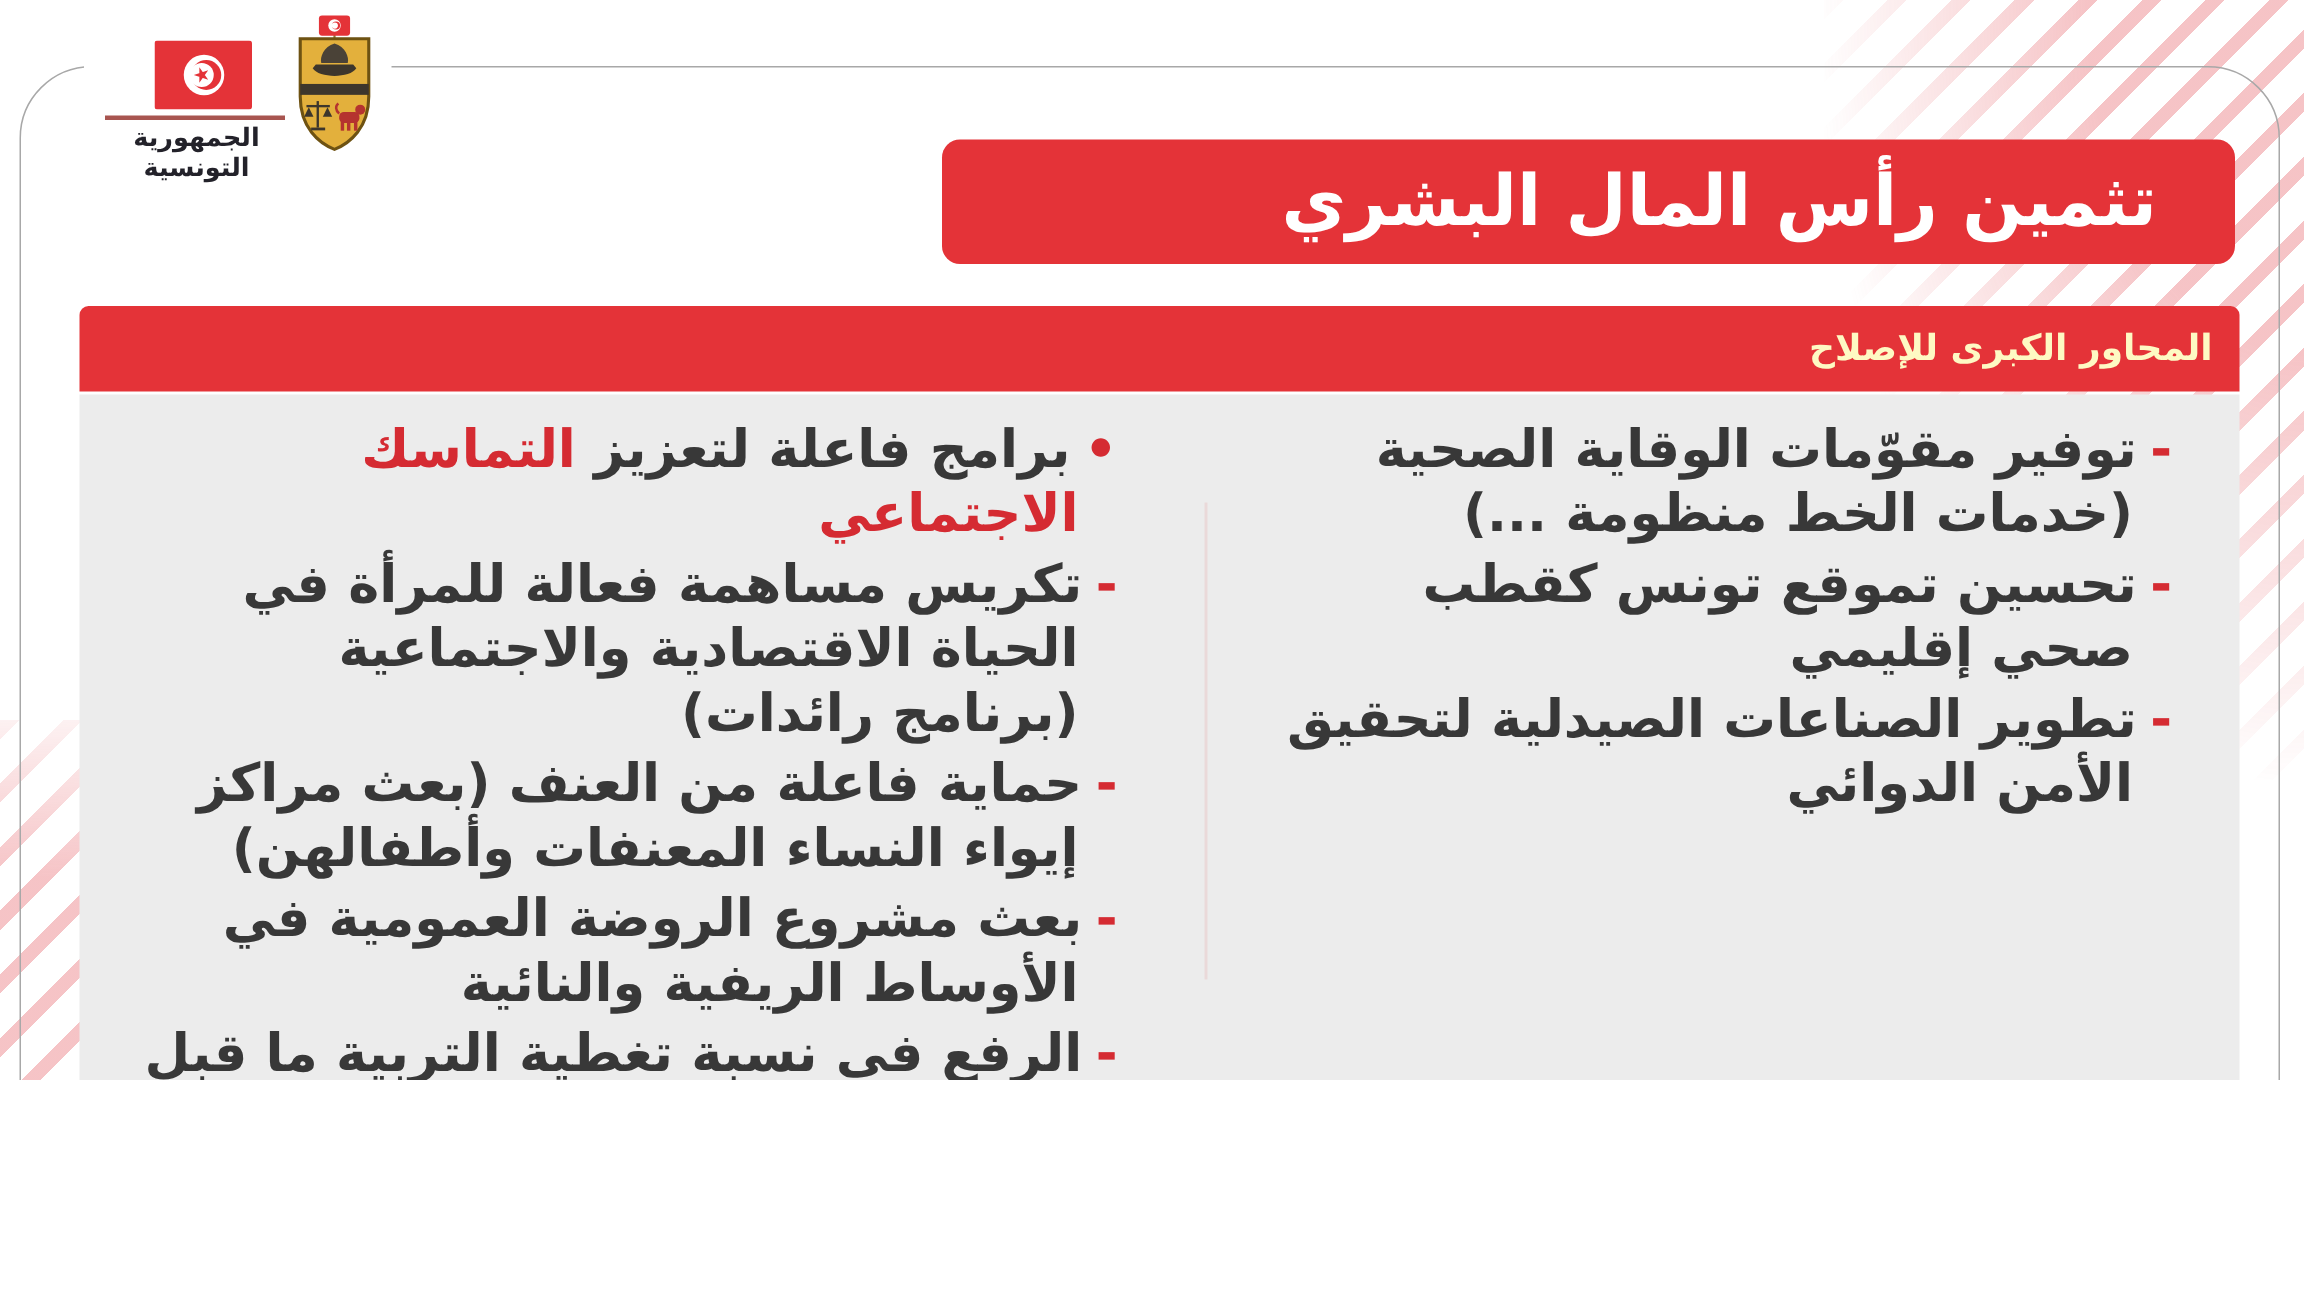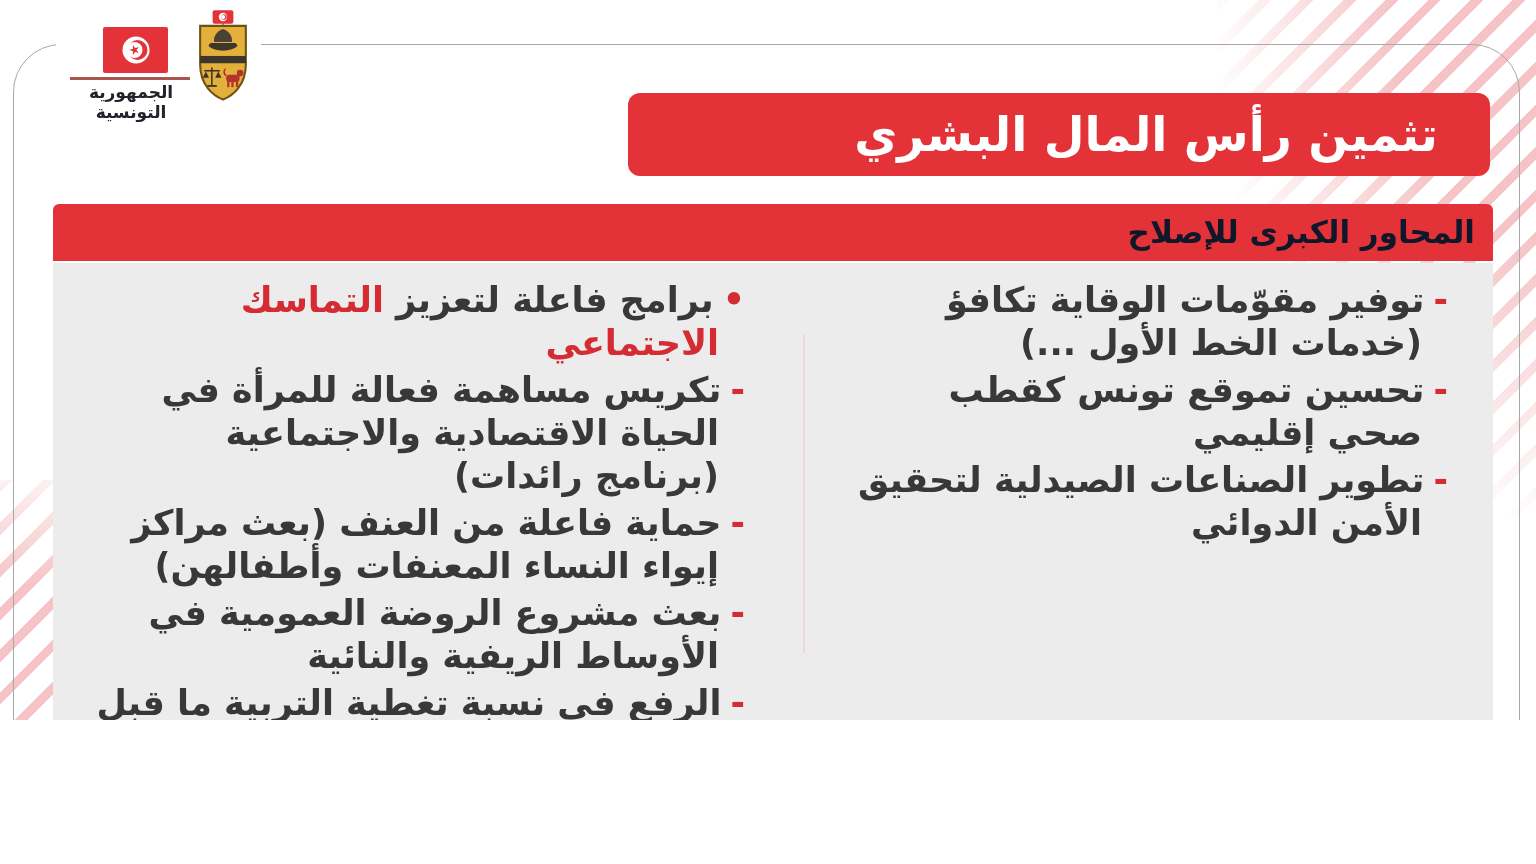--- a/index.html
+++ b/index.html
@@ -36,22 +36,22 @@
   
   .title-banner{
     position:absolute;left:628px;top:93px;width:862px;height:83px;z-index:2;
     background:#e43338;border-radius:12px;color:#fff;
     text-align:right;line-height:83px;font-size:47px;font-weight:bold;
     padding:0;box-sizing:border-box;padding-right:52px;
   }
   
   .section-bar{
     position:absolute;left:53px;top:204px;width:1440px;height:57px;z-index:2;
-    background:#e43338;border-radius:6px 6px 0 0;color:#0f172a;
-    text-align:right;line-height:57px;font-size:31px;font-weight:bold;
+    background:#e43338;border-radius:6px 6px 0 0;color:#fef9c3;
+    text-align:right;line-height:57px;font-size:24px;font-weight:bold;
     box-sizing:border-box;padding-right:18px;
   }
   
   .panel{
     position:absolute;left:53px;top:263px;width:1440px;height:497px;z-index:2;
     background:#ececec;border-radius:0 0 26px 26px;
   }
   .divider{position:absolute;left:750px;top:72px;width:2px;height:318px;background:#ead9d9;}
   .col{position:absolute;top:16px;}
   .col-health{right:45px;width:600px;}
@@ -123,21 +123,21 @@
   </div>
 
   <div class="section-bar" dir="rtl">
     <span>المحاور الكبرى للإصلاح</span>
   </div>
 
   <div class="panel">
     <div class="divider"></div>
 
     <div class="col col-health" dir="rtl">
-      <p><span class="marker">-</span><span>توفير مقوّمات الوقاية تكافؤ (خدمات الخط الأول ...)</span></p>
+      <p><span class="marker">-</span><span>توفير مقوّمات الوقاية الصحية (خدمات الخط منظومة ...)</span></p>
       <p><span class="marker">-</span><span>تحسين تموقع تونس كقطب صحي إقليمي</span></p>
       <p><span class="marker">-</span><span>تطوير الصناعات الصيدلية لتحقيق الأمن الدوائي</span></p>
     </div>
 
     <div class="col col-social" dir="rtl">
       <p><span class="marker">•</span><span>برامج فاعلة لتعزيز </span><span class="red">التماسك الاجتماعي</span></p>
       <p><span class="marker">-</span><span>تكريس مساهمة فعالة للمرأة في الحياة الاقتصادية والاجتماعية (برنامج رائدات)</span></p>
       <p><span class="marker">-</span><span>حماية فاعلة من العنف (بعث مراكز إيواء النساء المعنفات وأطفالهن)</span></p>
       <p><span class="marker">-</span><span>بعث مشروع الروضة العمومية في الأوساط الريفية والنائية</span></p>
       <p><span class="marker">-</span><span>الرفع في نسبة تغطية التربية ما قبل المدرسية في اطار تحقيق مبدأ تكافؤ الفرص بين جميع الأطفال</span></p>

